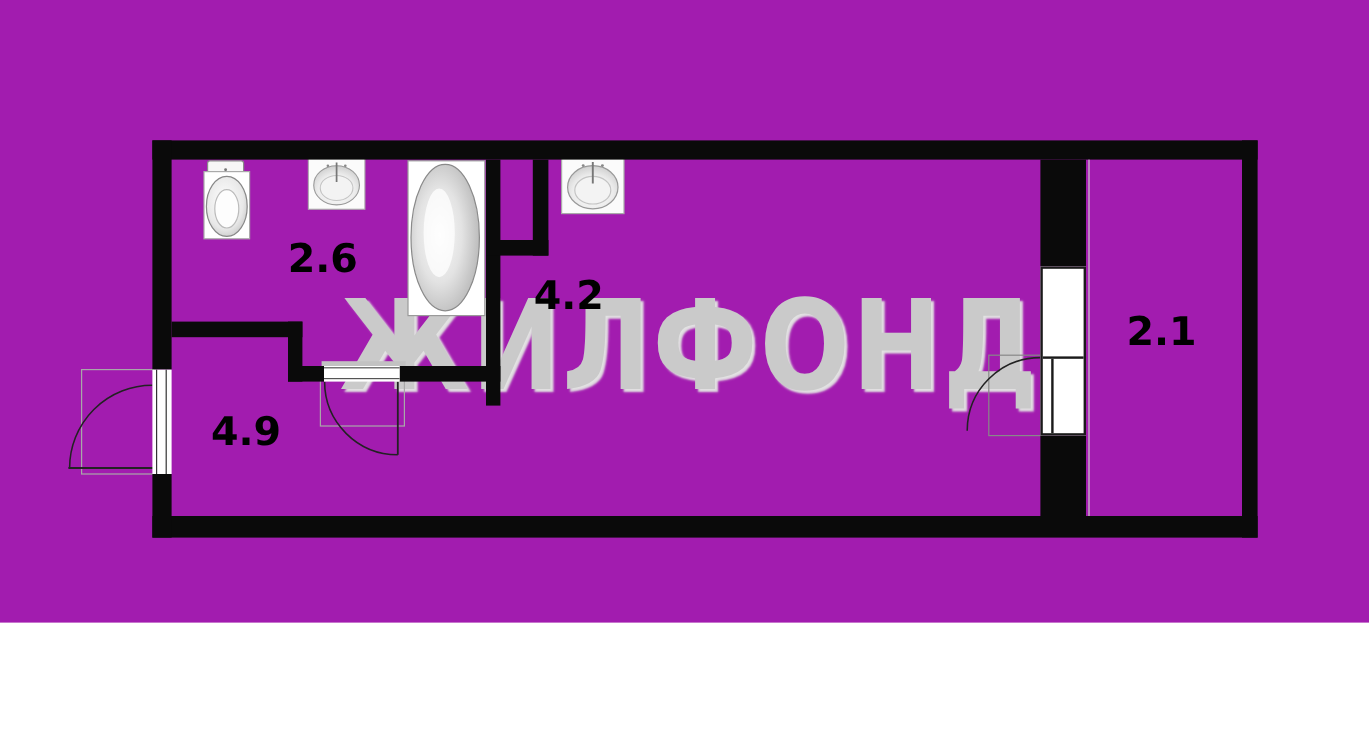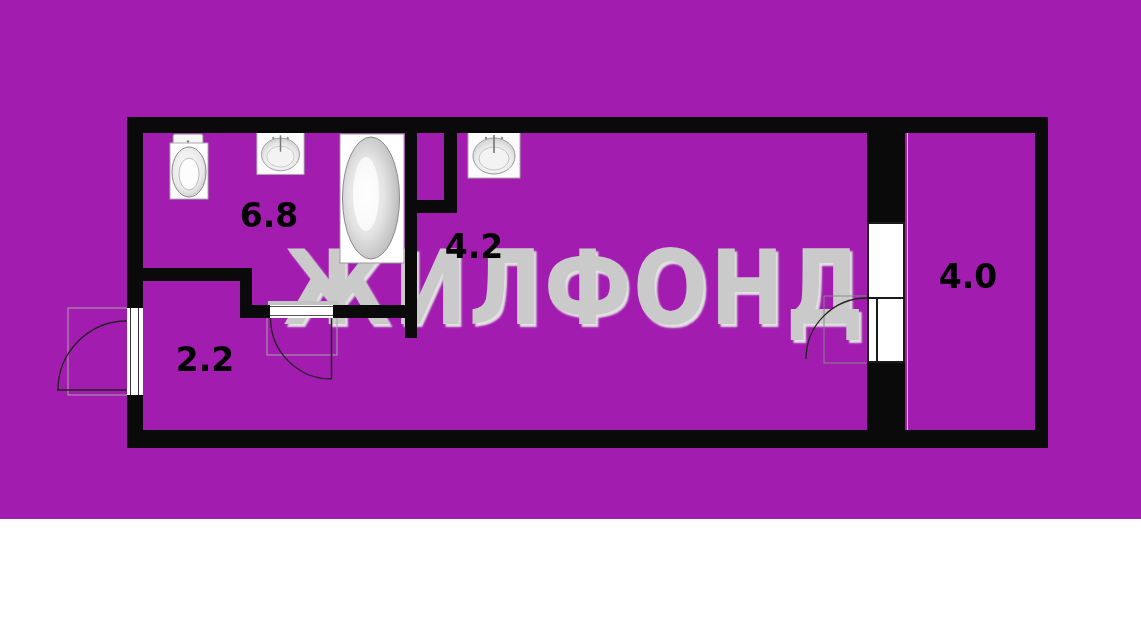--- a/index.html
+++ b/index.html
@@ -140,18 +140,18 @@
   <div class="wall" style="left:240px;top:305px;width:30px;height:13px"></div>
   <div class="wall" style="left:333px;top:305px;width:84px;height:13px"></div>
   <div class="wall" style="left:405px;top:133px;width:12px;height:205px"></div>
 
   <div class="wall" style="left:444px;top:133px;width:13px;height:80px"></div>
   <div class="wall" style="left:405px;top:200px;width:52px;height:13px"></div>
 
   <div class="wall" style="left:867px;top:133px;width:38px;height:89px"></div>
   <div class="wall" style="left:867px;top:363px;width:38px;height:67px"></div>
 
-  <div class="room-label" style="left:269px;top:215px">6.8</div>
+  <div class="room-label" style="left:269px;top:215px">2.6</div>
   <div class="room-label" style="left:474px;top:246px">4.2</div>
-  <div class="room-label" style="left:205px;top:359px">2.2</div>
-  <div class="room-label" style="left:968px;top:276px">4.0</div>
+  <div class="room-label" style="left:205px;top:359px">4.9</div>
+  <div class="room-label" style="left:968px;top:276px">2.1</div>
 
 </div>
 
 </body></html>

